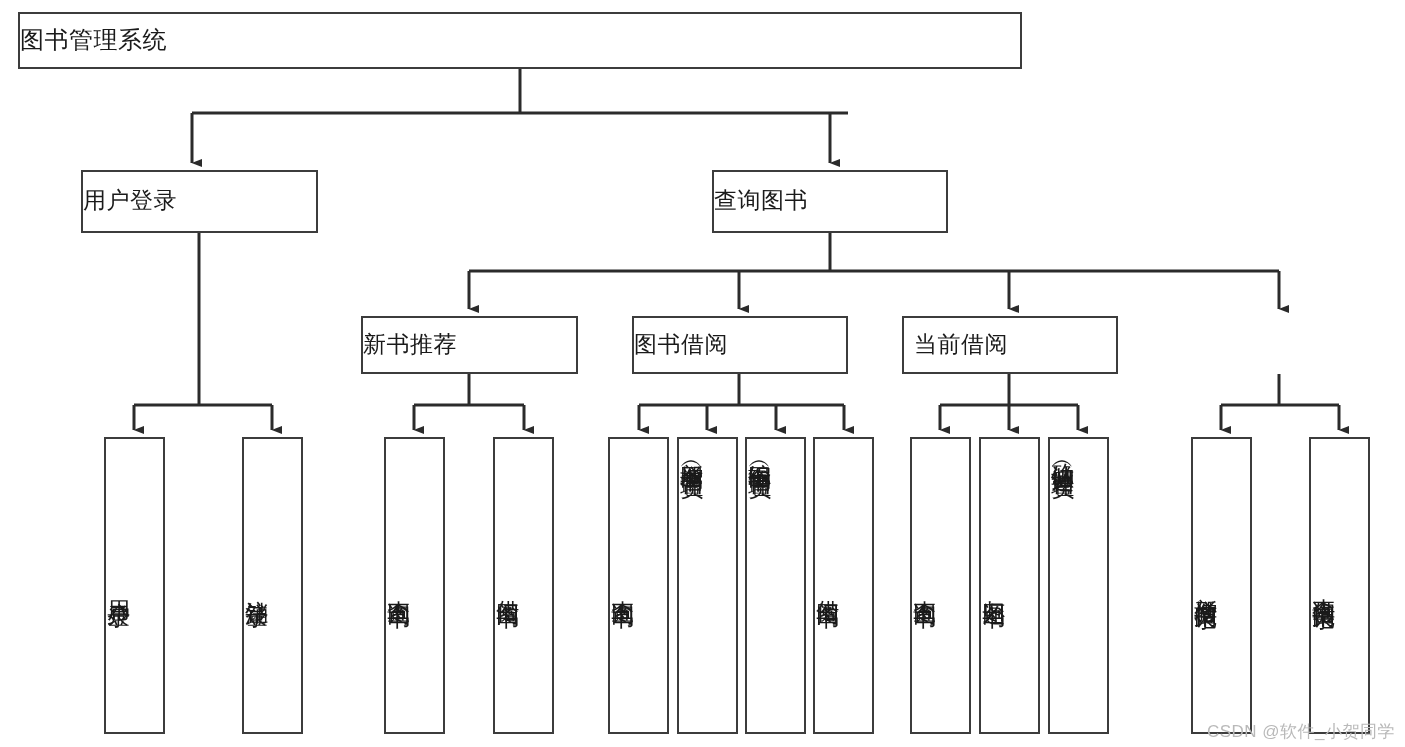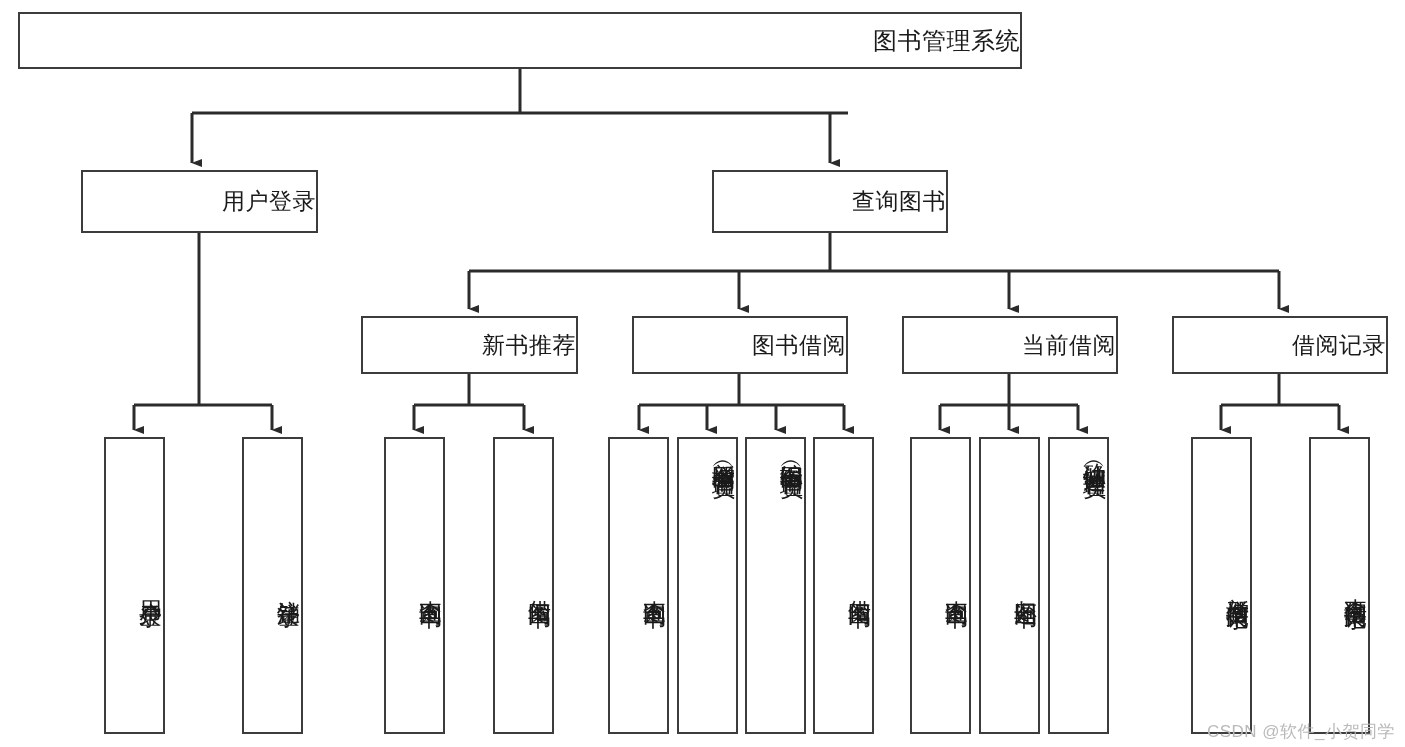--- a/index.html
+++ b/index.html
@@ -27,22 +27,23 @@
     width: 1405px;
     height: 747px;
   }
   .node {
     position: absolute;
     box-sizing: border-box;
     border: 2.5px solid #3c3c3c;
     background: #ffffff;
     display: flex;
     align-items: center;
-    justify-content: flex-end;
+    justify-content: flex-start;
     color: #1a1a1a;
+    font-family: Liberation Serif, serif;
   }
   .node-label {
     display: block;
     line-height: 1.08;
     letter-spacing: 0.5px;
     white-space: pre;
     text-align: center;
   }
   .node.horizontal .node-label {
     font-size: 23px;
@@ -144,25 +145,22 @@
   <div class="node horizontal" style="left:712px; top:170px; width:236px; height:63px;">
     <span class="node-label">查询图书</span>
   </div>
 
   <div class="node horizontal" style="left:632px; top:316px; width:216px; height:58px;">
     <span class="node-label">图书借阅</span>
   </div>
   <div class="node horizontal" style="left:361px; top:316px; width:217px; height:58px;">
     <span class="node-label">新书推荐</span>
   </div>
-  <div class="node horizontal" style="left:902px; top:316px; width:216px; height:58px;">
+  <div class="node horizontal" style="left:902px; top:316px; width:216px; height:58px;padding-left:10px;">
     <span class="node-label">当前借阅</span>
-  </div>
-  <div class="node horizontal" style="left:1172px; top:316px; width:216px; height:58px;">
-    <span class="node-label">借阅记录</span>
   </div>
 
   <div class="node vertical v-mid" style="left:104px; top:437px; width:61px; height:297px;">
     <span class="node-label">用户登录</span>
   </div>
   <div class="node vertical v-mid" style="left:242px; top:437px; width:61px; height:297px;">
     <span class="node-label">注销登录</span>
   </div>
 
   <div class="node vertical v-mid" style="left:384px; top:437px; width:61px; height:297px;">

